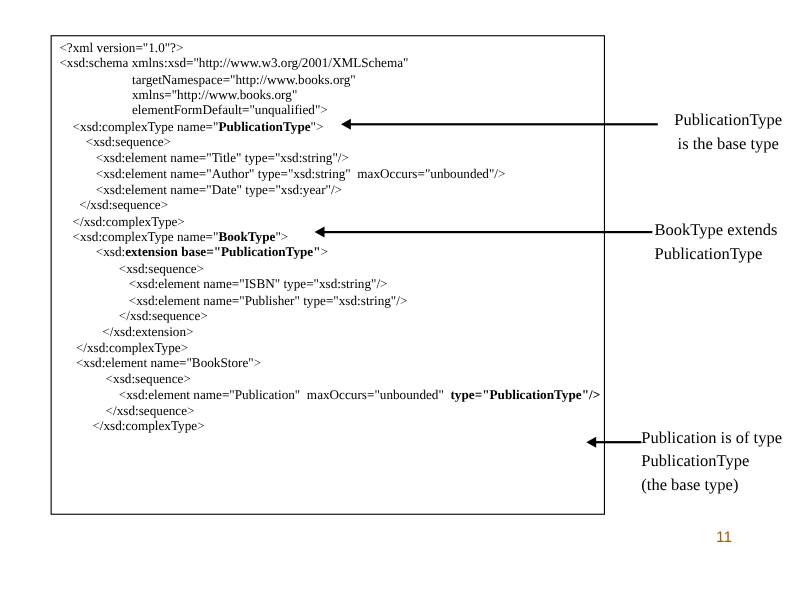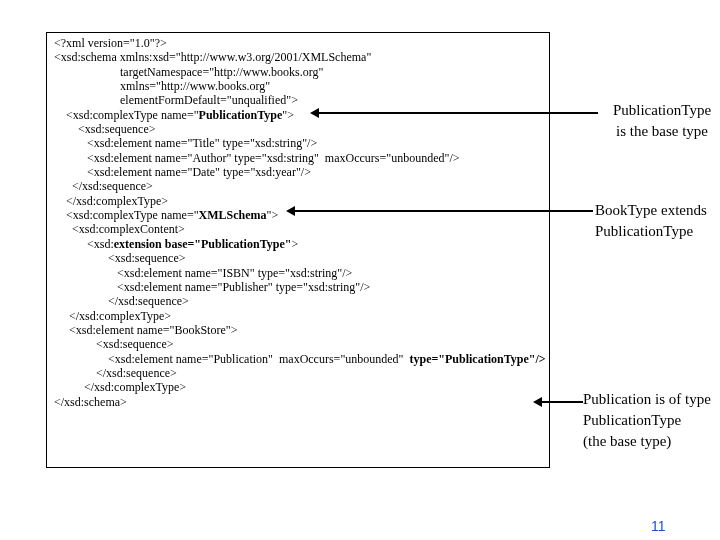--- a/index.html
+++ b/index.html
@@ -46,24 +46,24 @@
     position: absolute;
     font-size: 15px;
     line-height: 21px;
     color: #000000;
   }
   .ann-1 { left: 601px; top: 100px; width: 122px; text-align: center; }
   .ann-2 { left: 595px; top: 200px; width: 130px; text-align: left; }
   .ann-3 { left: 583px; top: 389px; width: 140px; text-align: left; }
   .page-number {
     position: absolute;
-    left: 651px; top: 518px;
+    left: 651px; top: 480px;
     font-family: "Liberation Sans", sans-serif;
     font-size: 14px;
-    color: #1d4ed8;
+    color: #a16207;
   }
 </style>
 </head>
 <body>
 
 <div class="slide">
 
   <div class="code-box">
     <div id="code">
         <div class="code-line"><span>&lt;?xml version="1.0"?&gt;</span></div>
@@ -71,34 +71,33 @@
         <div class="code-line"><span>                      targetNamespace="http://www.books.org"</span></div>
         <div class="code-line"><span>                      xmlns="http://www.books.org"</span></div>
         <div class="code-line"><span>                      elementFormDefault="unqualified"&gt;</span></div>
         <div class="code-line"><span>    &lt;xsd:complexType name="</span><span class="bold">PublicationType</span><span>"&gt;</span></div>
         <div class="code-line"><span>        &lt;xsd:sequence&gt;</span></div>
         <div class="code-line"><span>           &lt;xsd:element name="Title" type="xsd:string"/&gt;</span></div>
         <div class="code-line"><span>           &lt;xsd:element name="Author" type="xsd:string"  maxOccurs="unbounded"/&gt;</span></div>
         <div class="code-line"><span>           &lt;xsd:element name="Date" type="xsd:year"/&gt;</span></div>
         <div class="code-line"><span>      &lt;/xsd:sequence&gt;</span></div>
         <div class="code-line"><span>    &lt;/xsd:complexType&gt;</span></div>
-        <div class="code-line"><span>    &lt;xsd:complexType name="</span><span class="bold">XMLSchema</span><span>"&gt;</span></div>
-        <div class="code-line"><span>      &lt;xsd:complexContent&gt;</span></div>
+        <div class="code-line"><span>    &lt;xsd:complexType name="</span><span class="bold">BookType</span><span>"&gt;</span></div>
         <div class="code-line"><span>           &lt;xsd:</span><span class="bold">extension base="PublicationType"</span><span>&gt;</span></div>
         <div class="code-line"><span>                  &lt;xsd:sequence&gt;</span></div>
         <div class="code-line"><span>                     &lt;xsd:element name="ISBN" type="xsd:string"/&gt;</span></div>
         <div class="code-line"><span>                     &lt;xsd:element name="Publisher" type="xsd:string"/&gt;</span></div>
         <div class="code-line"><span>                  &lt;/xsd:sequence&gt;</span></div>
+        <div class="code-line"><span>             &lt;/xsd:extension&gt;</span></div>
         <div class="code-line"><span>     &lt;/xsd:complexType&gt;</span></div>
         <div class="code-line"><span>     &lt;xsd:element name="BookStore"&gt;</span></div>
         <div class="code-line"><span>              &lt;xsd:sequence&gt;</span></div>
         <div class="code-line"><span>                  &lt;xsd:element name="Publication"  maxOccurs="unbounded"  </span><span class="bold">type="PublicationType"/&gt;</span></div>
         <div class="code-line"><span>              &lt;/xsd:sequence&gt;</span></div>
         <div class="code-line"><span>          &lt;/xsd:complexType&gt;</span></div>
-        <div class="code-line"><span>&lt;/xsd:schema&gt;</span></div>
       </div>
   </div>
 
   <div class="arrow arrow-1">
     <span class="head"></span>
     <span class="shaft"></span>
   </div>
   <div class="arrow arrow-2">
     <span class="head"></span>
     <span class="shaft"></span>

